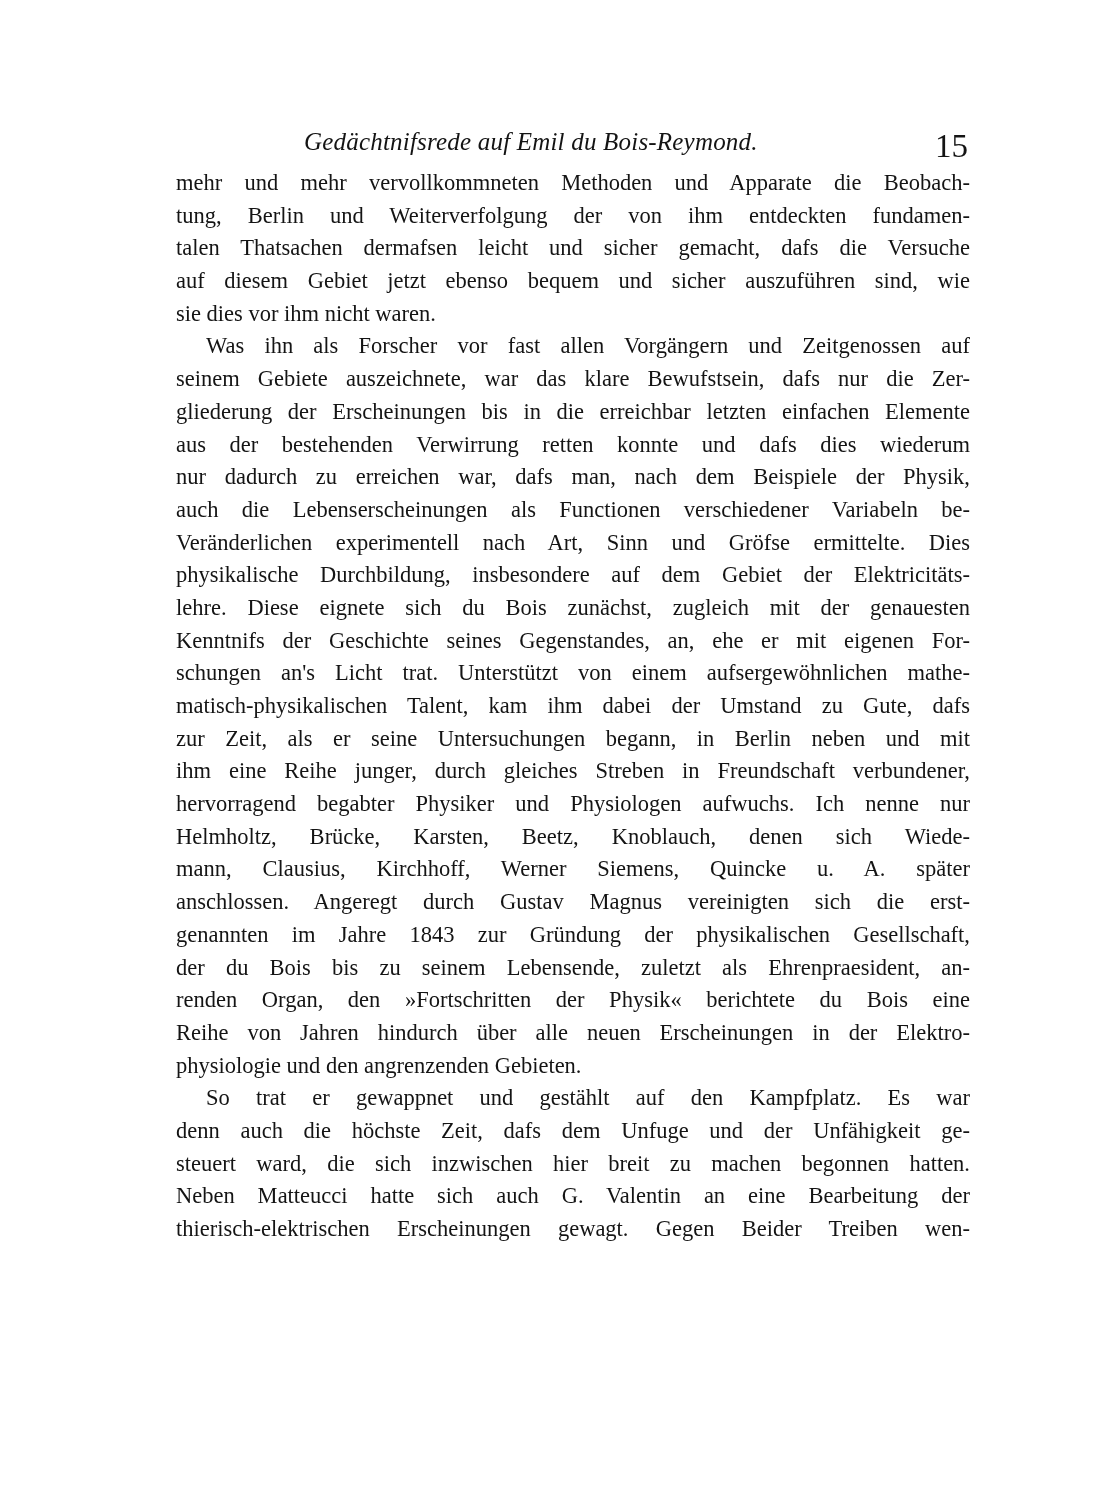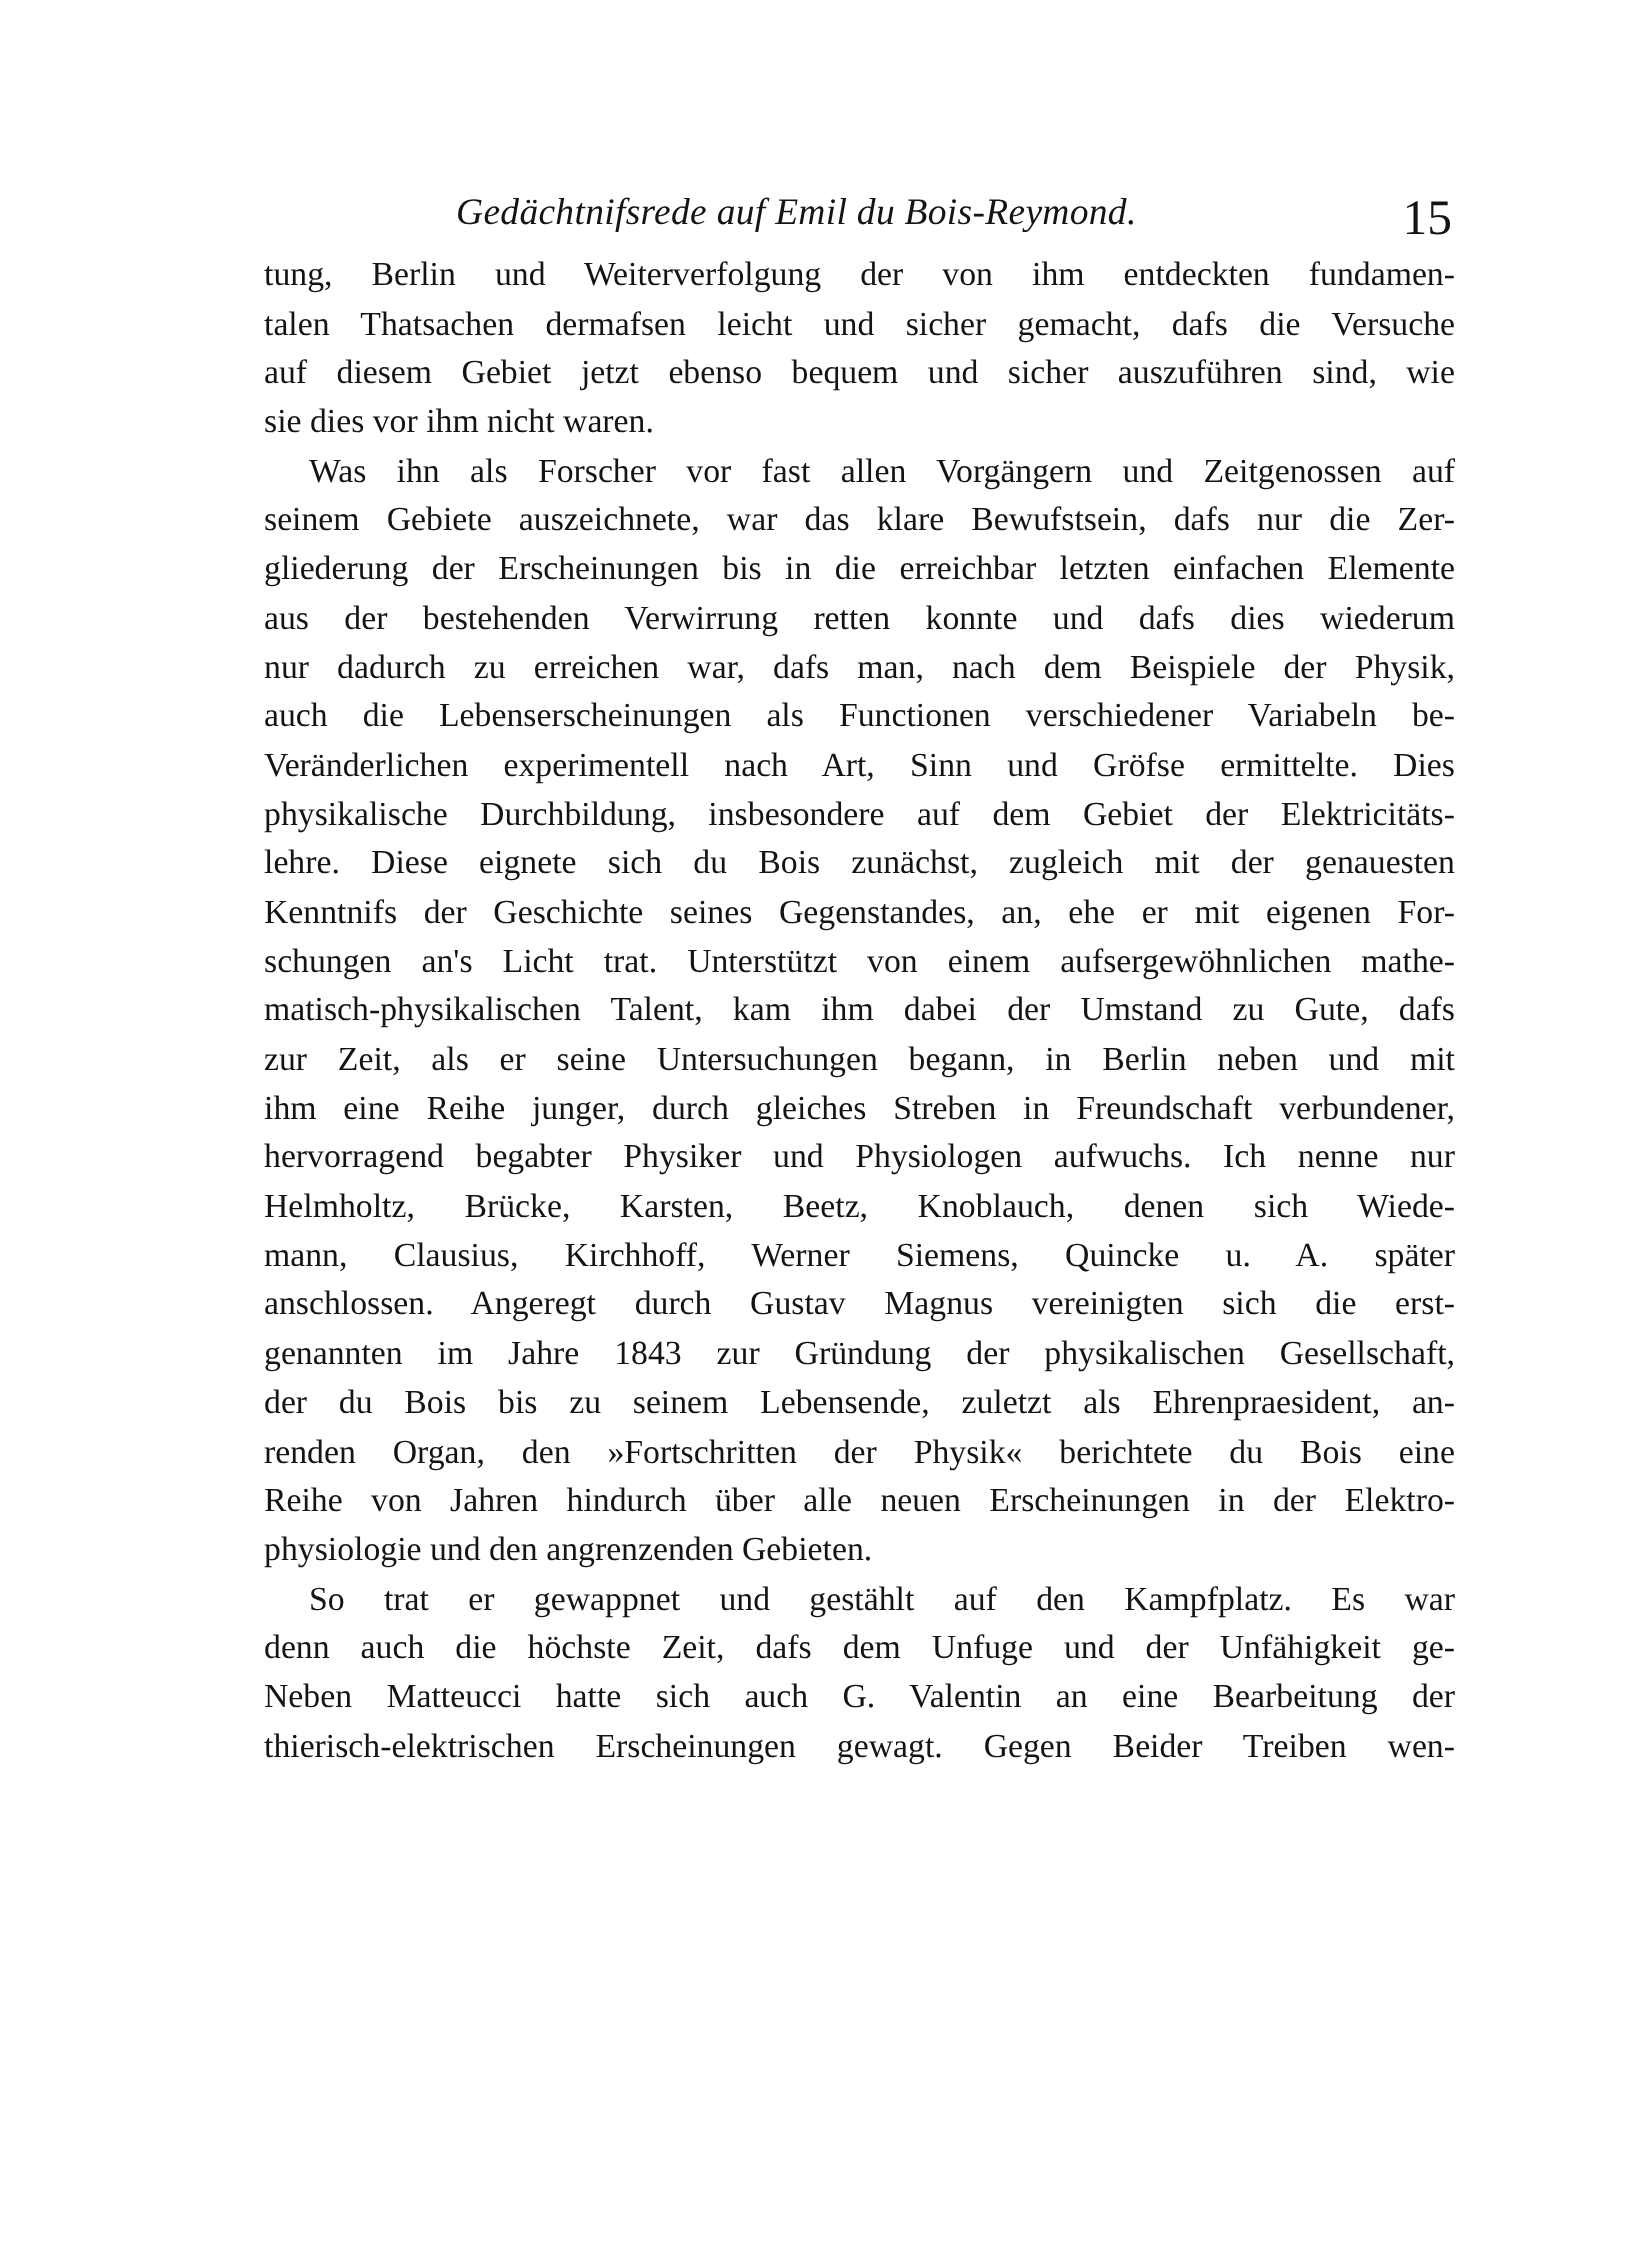--- a/index.html
+++ b/index.html
@@ -71,20 +71,21 @@
 <body>
 
 <div class="page">
   <div class="running-head">
     <span class="running-title">Gedächtnifsrede auf Emil du Bois-Reymond.</span>
     <span class="page-number">15</span>
   </div>
 
   <div class="body-text" id="body-text">
       <div class="paragraph">
+        <div class="line">mehr und mehr vervollkommneten Methoden und Apparate die Beobach-</div>
         <div class="line">tung, Berlin und Weiterverfolgung der von ihm entdeckten fundamen-</div>
         <div class="line">talen Thatsachen dermafsen leicht und sicher gemacht, dafs die Versuche</div>
         <div class="line">auf diesem Gebiet jetzt ebenso bequem und sicher auszuführen sind, wie</div>
         <div class="line last">sie dies vor ihm nicht waren.</div>
       </div>
       <div class="paragraph">
         <div class="line indent">Was ihn als Forscher vor fast allen Vorgängern und Zeitgenossen auf</div>
         <div class="line">seinem Gebiete auszeichnete, war das klare Bewufstsein, dafs nur die Zer-</div>
         <div class="line">gliederung der Erscheinungen bis in die erreichbar letzten einfachen Elemente</div>
         <div class="line">aus der bestehenden Verwirrung retten konnte und dafs dies wiederum</div>
@@ -104,17 +105,18 @@
         <div class="line">anschlossen. Angeregt durch Gustav Magnus vereinigten sich die erst-</div>
         <div class="line">genannten im Jahre 1843 zur Gründung der physikalischen Gesellschaft,</div>
         <div class="line">der du Bois bis zu seinem Lebensende, zuletzt als Ehrenpraesident, an-</div>
         <div class="line">renden Organ, den »Fortschritten der Physik« berichtete du Bois eine</div>
         <div class="line">Reihe von Jahren hindurch über alle neuen Erscheinungen in der Elektro-</div>
         <div class="line last">physiologie und den angrenzenden Gebieten.</div>
       </div>
       <div class="paragraph">
         <div class="line indent">So trat er gewappnet und gestählt auf den Kampfplatz. Es war</div>
         <div class="line">denn auch die höchste Zeit, dafs dem Unfuge und der Unfähigkeit ge-</div>
+        <div class="line">steuert ward, die sich inzwischen hier breit zu machen begonnen hatten.</div>
         <div class="line">Neben Matteucci hatte sich auch G. Valentin an eine Bearbeitung der</div>
         <div class="line">thierisch-elektrischen Erscheinungen gewagt. Gegen Beider Treiben wen-</div>
       </div>
     </div>
 </div>
 
 </body></html>

